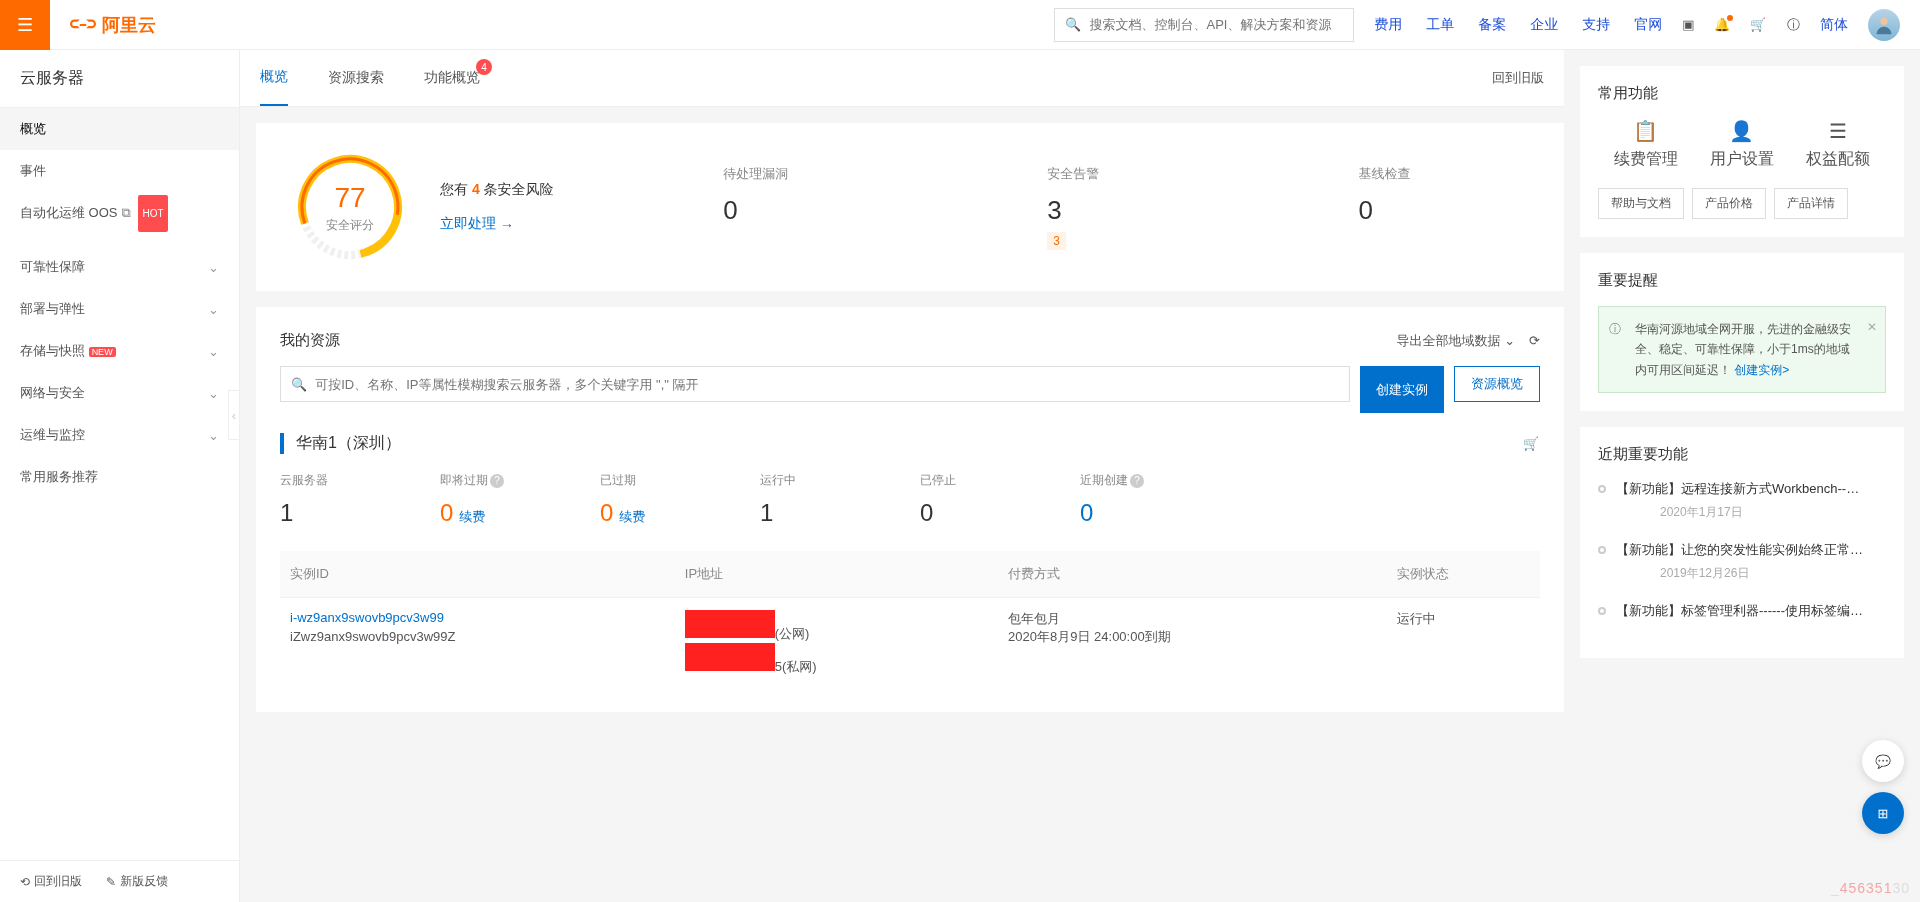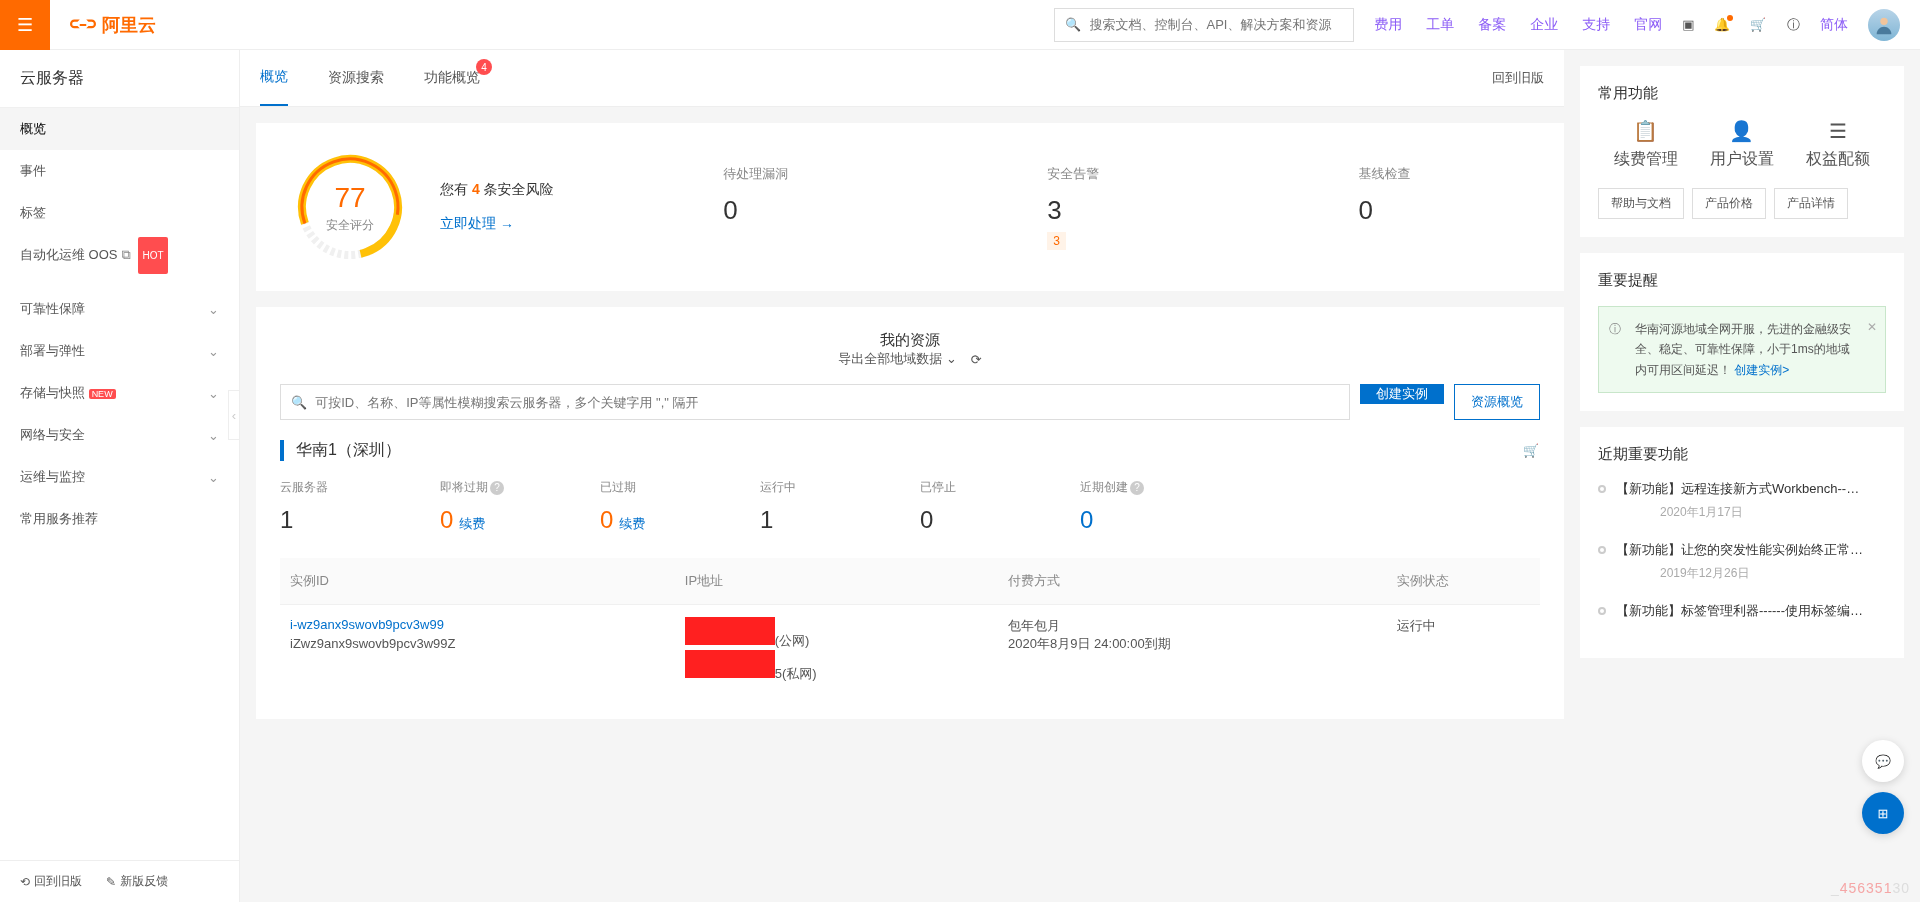--- a/index.html
+++ b/index.html
@@ -7,21 +7,21 @@
     
     
     .top-header { height: 50px; background: #fff; display: flex; align-items: center; border-bottom: 1px solid #eee; position: relative; z-index: 100; }
     .menu-toggle { width: 50px; height: 50px; background: #ff6a00; display: flex; align-items: center; justify-content: center; cursor: pointer; }
     .menu-toggle span { color: #fff; font-size: 18px; }
     .logo-box { display: flex; align-items: center; margin-left: 20px; color: #ff6a00; font-size: 18px; font-weight: bold; }
     .logo-box svg { margin-right: 6px; }
     .search-box { margin-left: auto; margin-right: 20px; width: 300px; height: 34px; border: 1px solid #ddd; display: flex; align-items: center; padding: 0 10px; }
     .search-box input { border: none; outline: none; flex: 1; font-size: 13px; margin-left: 8px; }
     .top-nav { display: flex; align-items: center; gap: 24px; margin-right: 20px; }
-    .top-nav-item { color: #8b5cf6; cursor: pointer; font-size: 14px; }
+    .top-nav-item { color: #1d4ed8; cursor: pointer; font-size: 14px; }
     .top-icons { display: flex; align-items: center; gap: 20px; margin-right: 20px; }
     .top-icon { cursor: pointer; position: relative; color: #555; }
     .notif-dot { position: absolute; top: -2px; right: -2px; width: 6px; height: 6px; background: #ff6a00; border-radius: 50%; }
     .avatar { width: 32px; height: 32px; border-radius: 50%; background: linear-gradient(#b8d4e8, #7fb5d5); display: flex; align-items: center; justify-content: center; }
     
     
     .layout { display: flex; height: calc(100vh - 50px); }
     
     
     .sidebar { width: 240px; background: #fff; overflow-y: auto; position: relative; border-right: 1px solid #eee; display: flex; flex-direction: column; }
@@ -59,28 +59,28 @@
     .risk-line { font-size: 14px; color: #333; margin-bottom: 16px; }
     .risk-count { color: #ff6a00; font-weight: bold; }
     .process-link { color: #0070cc; cursor: pointer; font-size: 14px; }
     .sec-stats { display: flex; flex: 1; justify-content: space-around; margin-left: 40px; }
     .sec-stat { text-align: left; }
     .sec-stat-label { color: #888; font-size: 13px; margin-bottom: 12px; }
     .sec-stat-value { font-size: 26px; color: #333; }
     .sec-sub { color: #ff6a00; font-size: 12px; background: #fff3e8; padding: 2px 6px; margin-top: 6px; display: inline-block; }
     
     
-    .panel-head { display: flex; align-items: center; justify-content: space-between; margin-bottom: 16px; flex-direction: column; }
+    .panel-head { display: flex; align-items: center; justify-content: space-between; margin-bottom: 16px; }
     .panel-title { font-size: 15px; color: #333; }
     .panel-actions { display: flex; align-items: center; gap: 14px; color: #555; font-size: 13px; }
     .panel-actions span { cursor: pointer; }
     .resource-search-row { display: flex; gap: 10px; margin-bottom: 20px; }
     .res-search { flex: 1; border: 1px solid #ddd; display: flex; align-items: center; padding: 0 10px; height: 36px; }
     .res-search input { border: none; outline: none; flex: 1; margin-left: 8px; font-size: 13px; }
-    .btn-primary { background: #0070cc; color: #fff; padding: 0 16px; height: 20px; border: none; cursor: pointer; font-size: 13px; }
+    .btn-primary { background: #0070cc; color: #fff; padding: 0 16px; height: 47px; border: none; cursor: pointer; font-size: 13px; }
     .btn-outline { background: #fff; color: #0070cc; border: 1px solid #0070cc; padding: 0 16px; height: 36px; cursor: pointer; font-size: 13px; }
     
     .region-head { display: flex; align-items: center; justify-content: space-between; border-left: 4px solid #0070cc; padding-left: 12px; margin-bottom: 18px; }
     .region-name { font-size: 16px; color: #333; }
     .cart-icon { color: #0070cc; cursor: pointer; }
     
     .stats-grid { display: flex; gap: 40px; margin-bottom: 24px; flex-wrap: wrap; }
     .stat-col { min-width: 120px; }
     .stat-label { color: #888; font-size: 12px; margin-bottom: 10px; display: flex; align-items: center; gap: 2px; }
     .stat-value { font-size: 24px; color: #333; }
@@ -169,23 +169,20 @@
 <div class="layout">
 
   <div class="sidebar">
     <div class="sidebar-title">云服务器</div>
     <div class="sidebar-items">
       <div class="sidebar-item active">
           <span>概览</span>
         </div>
       <div class="sidebar-item">
           <span>事件</span>
-        </div>
-      <div class="sidebar-item">
-          <span>标签</span>
         </div>
       <div class="sidebar-item">
         <span><span>自动化运维 OOS</span><span class="ext-icon">⧉</span> <span class="sidebar-badge">HOT</span></span>
       </div>
       <div style="height:12px"></div>
       <div class="sidebar-item">
           <span>可靠性保障</span>
           <span class="chev">⌄</span>
         </div>
       <div class="sidebar-item">

